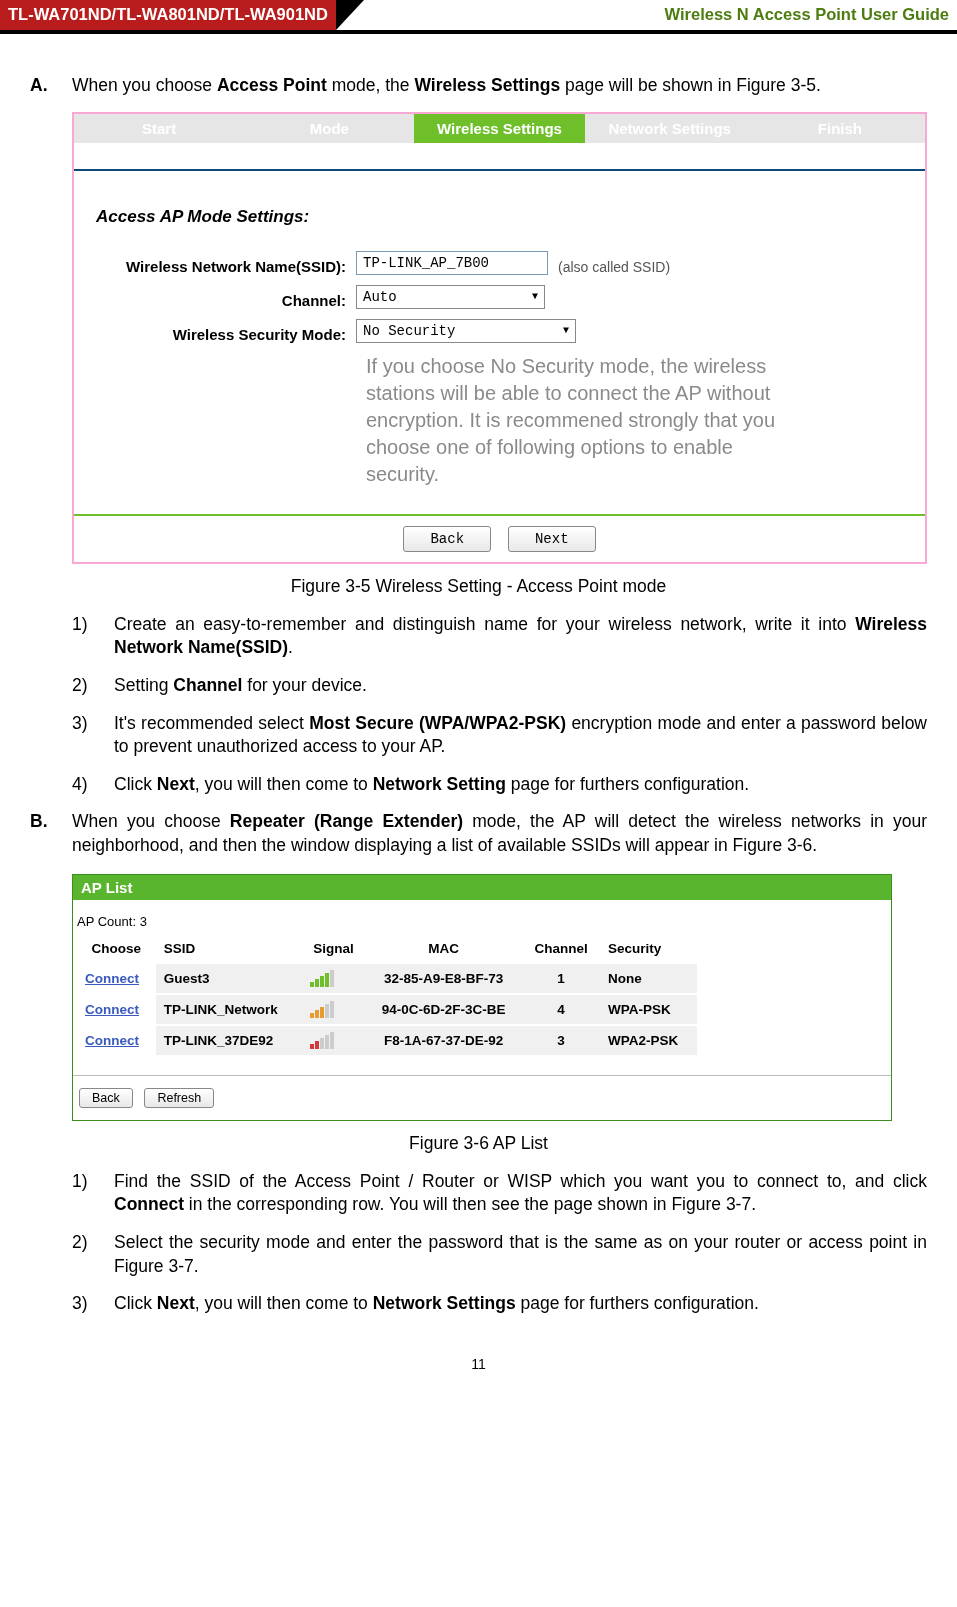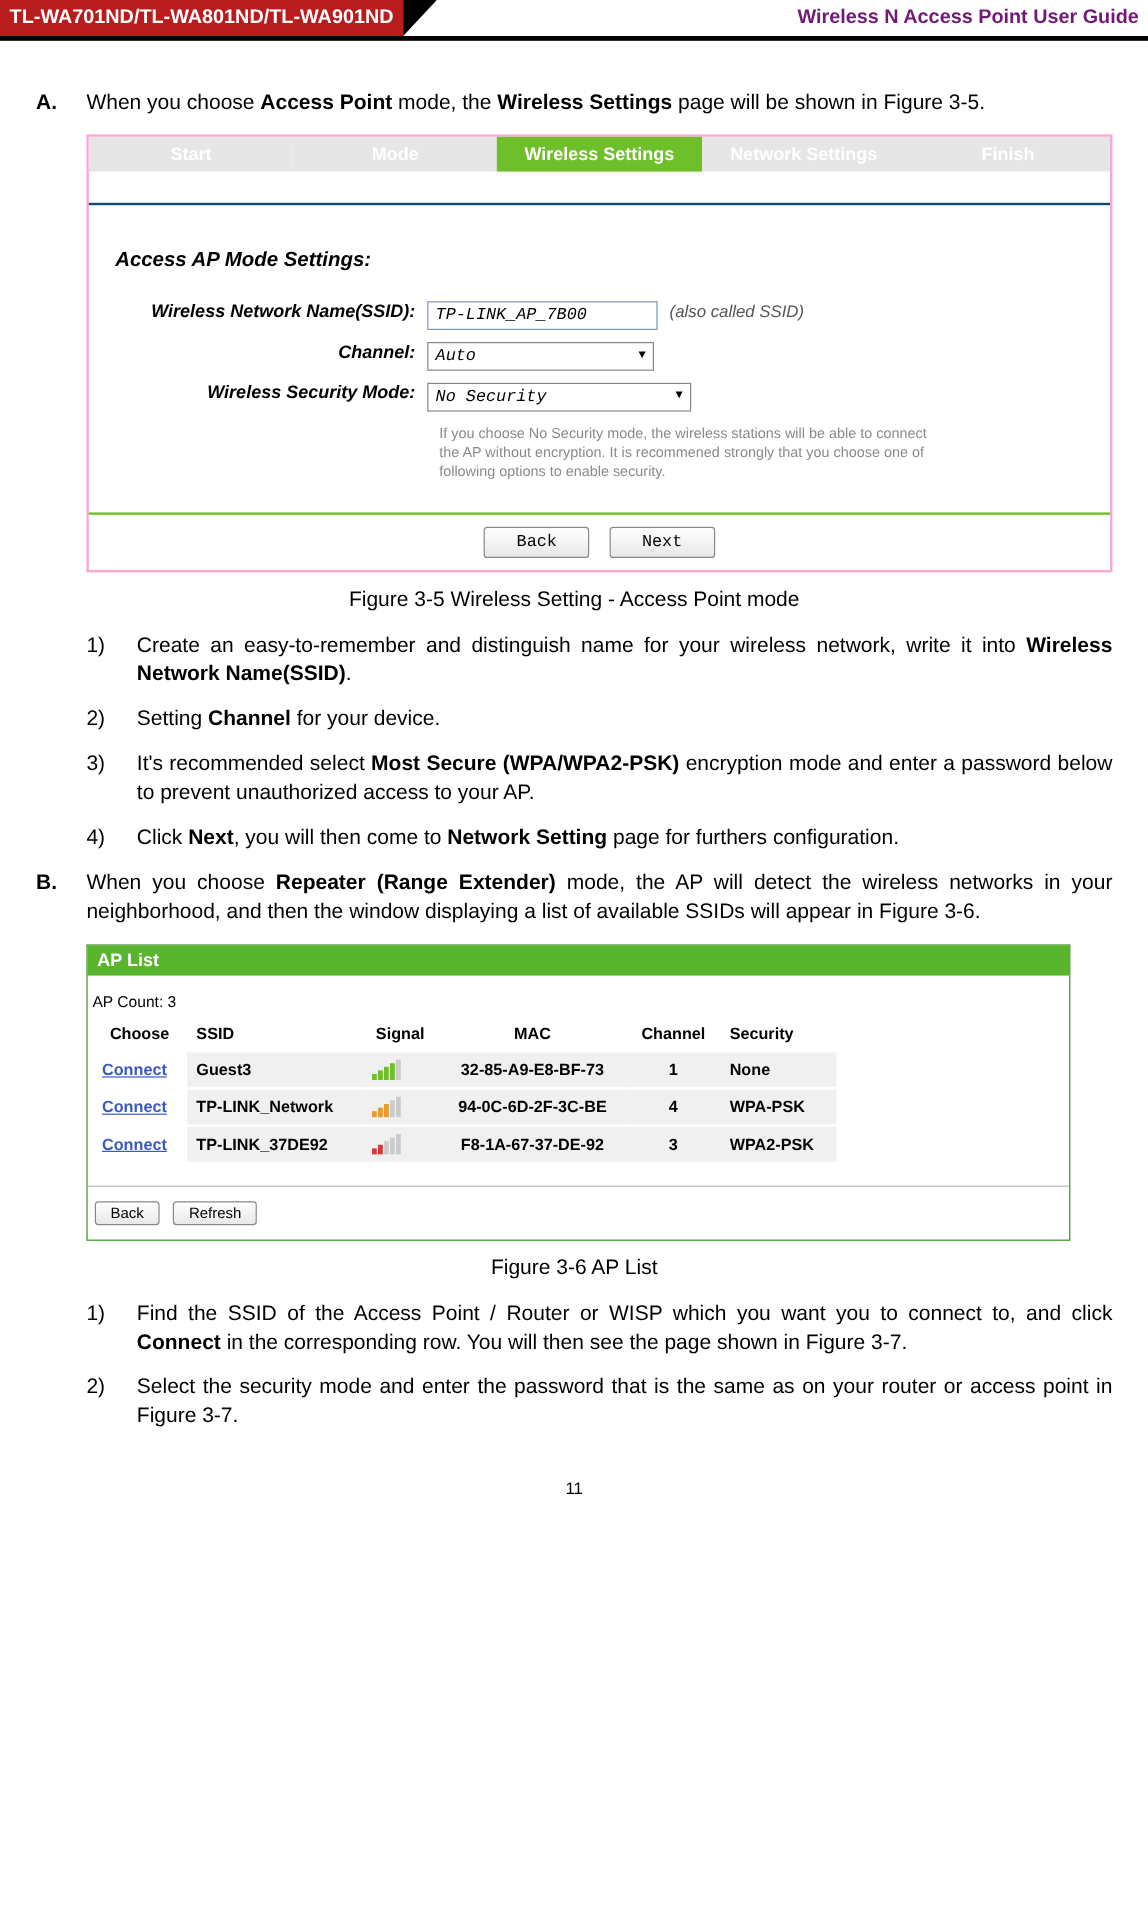--- a/index.html
+++ b/index.html
@@ -1,42 +1,42 @@
 <!DOCTYPE html>
 <html><head>
 <meta charset="utf-8">
 <style>
   * { box-sizing: border-box; margin: 0; padding: 0; }
   body { font-family: Arial, Helvetica, sans-serif; font-size: 17.5px; color: #000; background: #fff; width: 957px; }
   .hdr-bar { display: flex; align-items: stretch; height: 30px; }
   .hdr-left { background: #b91c1c; color: #fff; font-weight: bold; font-size: 16.5px; padding: 5px 8px; white-space: nowrap; }
   .hdr-tri { width: 0; height: 0; border-top: 30px solid #000; border-right: 28px solid transparent; }
-  .hdr-right { flex: 1; background: #fff; color: #701a75; text-align: right; font-weight: bold; font-size: 16.5px; padding: 5px 8px; }
+  .hdr-right { flex: 1; background: #fff; color: #4d7c0f; text-align: right; font-weight: bold; font-size: 16.5px; padding: 5px 8px; }
   .rule { height: 4px; background: #000; }
   .page { padding: 40px 30px 20px 30px; }
   .indent-a { margin-left: 42px; }
   .para { margin-bottom: 14px; line-height: 1.35; text-align: justify; }
   .list-marker { display: inline-block; width: 42px; vertical-align: top; font-weight: bold; }
   .list-marker2 { display: inline-block; width: 42px; vertical-align: top; }
   .list-body { display: inline-block; width: calc(100% - 42px); vertical-align: top; }
   b { font-weight: bold; }
   .fig { margin: 6px 0 12px 42px; border: 2px solid #f9a8d4; }
   .fig-head { display: flex; font-family: Arial; font-size: 15px; }
   .fig-head .step { flex: 1; text-align: center; padding: 6px 0; color: #fff; font-weight: bold; }
   .step-dim { background: #e6e6e6; color: #fff; }
   .step-act { background: #6fbf2a; color: #fff; }
   .fig1-body { padding: 18px 22px 8px 22px; font-family: Arial; font-size: 15px; }
   .sec-title { font-weight: bold; font-style: italic; color: #000; font-size: 17px; margin: 18px 0 24px 0; }
-  .form-row { display: flex; align-items: flex-start; margin-bottom: 10px; font-style: italic; }
+  .form-row { display: flex; align-items: flex-end; margin-bottom: 10px; }
   .form-lab { width: 260px; text-align: right; font-weight: bold; padding-right: 10px; }
   .inp { border: 1px solid #7a9ab5; background: #fff; font-family: 'Courier New', monospace; font-size: 14px; padding: 3px 6px; width: 192px; }
   .sel { border: 1px solid #888; background: #fff; font-family: 'Courier New', monospace; font-size: 14px; padding: 3px 6px; width: 189px; display: flex; justify-content: space-between; align-items: center; }
   .sel2 { width: 220px; }
   .drop-arrow { font-size: 10px; }
-  .note-gray { color: #8a8a8a; font-size: 12px; width: 420px; margin-left: 270px; line-height: 1.35; }
+  .note-gray { color: #8a8a8a; font-size: 20px; width: 420px; margin-left: 270px; line-height: 1.35; }
   .also { color: #555; font-size: 14px; margin-left: 10px; }
   .btn-row { text-align: center; border-top: 2px solid #6fbf2a; padding: 10px 0; margin-top: 18px; }
   .btn { display: inline-block; border: 1px solid #888; border-radius: 3px; background: linear-gradient(#fff,#e8e8e8); font-family: 'Courier New', monospace; font-size: 14px; padding: 4px 26px; margin: 0 6px; }
   .fig-cap { text-align: center; margin: 10px 0 16px 0; }
 
   .fig2 { margin: 16px 0 12px 42px; border: 1px solid #3a8f1d; width: 820px; }
   .fig2-title { background: #5ab52e; color: #fff; font-weight: bold; font-size: 15px; padding: 4px 8px; }
   .fig2-body { padding: 8px 0 10px 0; font-size: 13px; }
   .ap-count { padding: 6px 0 6px 4px; font-size: 13px; }
   table.aplist { border-collapse: collapse; width: 620px; margin-left: 4px; }
@@ -170,15 +170,18 @@
     </div>
   </div>
   <div class="fig-cap">Figure 3-6 AP List</div>
 
   <div class="para indent-a">
     <span class="list-marker2">1)</span><span class="list-body"><span>Find the SSID of the Access Point / Router or WISP which you want you to connect to, and click </span><b>Connect</b><span> in the corresponding row. You will then see the page shown in Figure 3-7.</span></span>
   </div>
   <div class="para indent-a">
     <span class="list-marker2">2)</span><span class="list-body">Select the security mode and enter the password that is the same as on your router or access point in Figure 3-7.</span>
   </div>
+  <div class="para indent-a">
+    <span class="list-marker2">3)</span><span class="list-body"><span>Click </span><b>Next</b><span>, you will then come to </span><b>Network Settings</b><span> page for furthers configuration.</span></span>
+  </div>
 
   <div class="pgnum">11</div>
 </div>
 
 </body></html>

